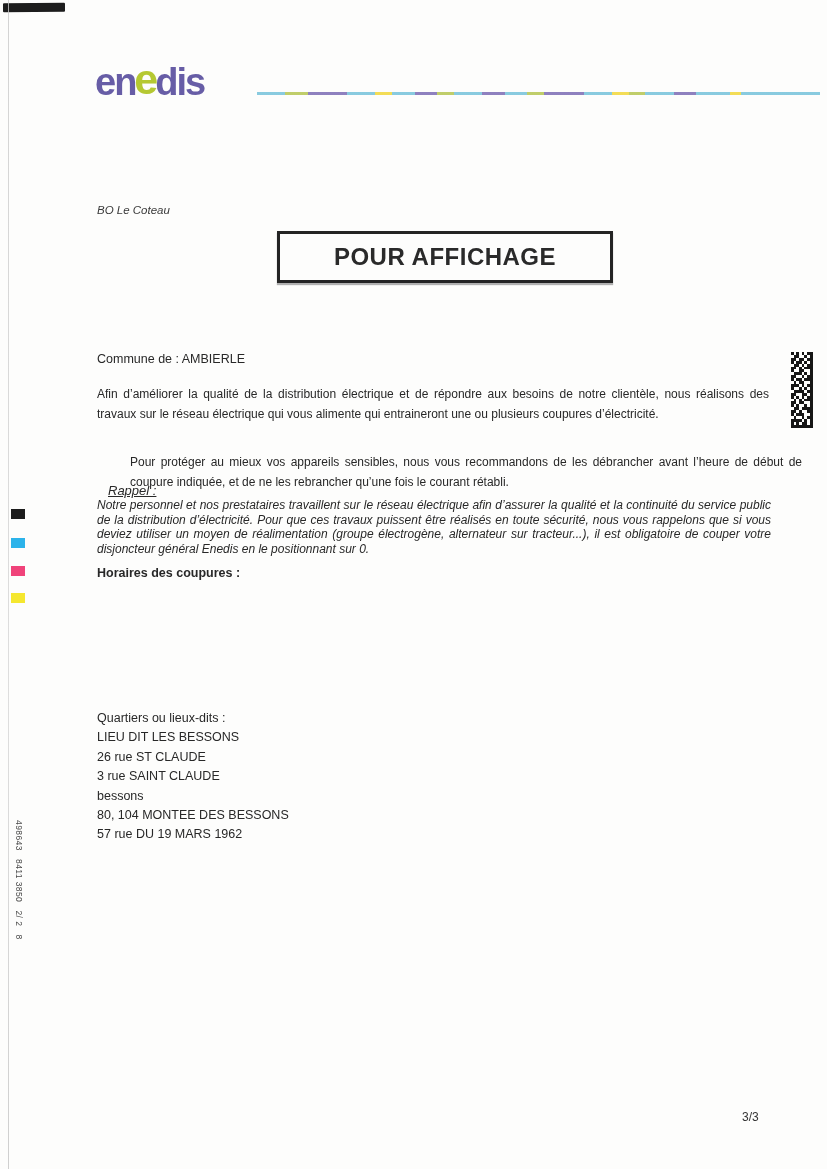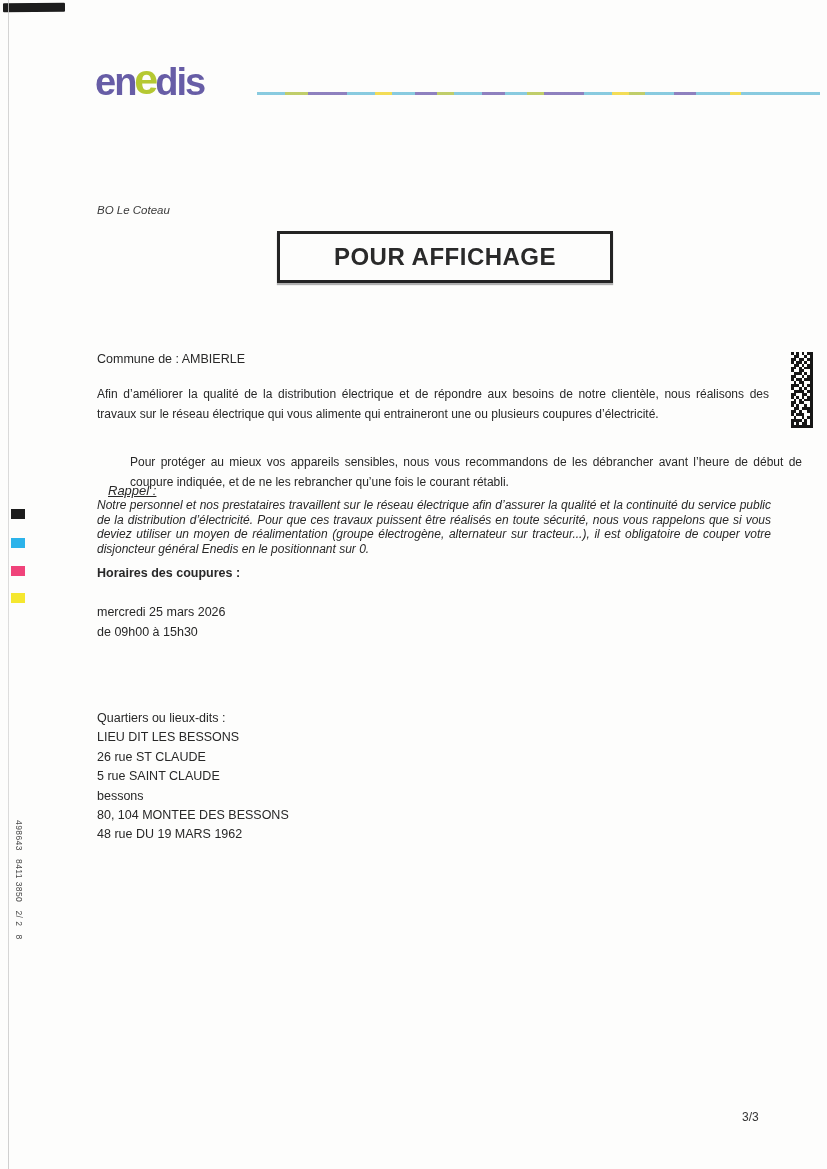--- a/index.html
+++ b/index.html
@@ -91,33 +91,29 @@
     <span>POUR AFFICHAGE</span>
   </div>
 
   <div class="commune">Commune de : AMBIERLE</div>
   <div class="para para1">Afin d’améliorer la qualité de la distribution électrique et de répondre aux besoins de notre clientèle, nous réalisons des travaux sur le réseau électrique qui vous alimente qui entraineront une ou plusieurs coupures d’électricité.</div>
   <div class="para para2">Pour protéger au mieux vos appareils sensibles, nous vous recommandons de les débrancher avant l’heure de début de coupure indiquée, et de ne les rebrancher qu’une fois le courant rétabli.</div>
   <div class="rappel-label">Rappel :</div>
   <div class="rappel-text">Notre personnel et nos prestataires travaillent sur le réseau électrique afin d’assurer la qualité et la continuité du service public de la distribution d’électricité. Pour que ces travaux puissent être réalisés en toute sécurité, nous vous rappelons que si vous deviez utiliser un moyen de réalimentation (groupe électrogène, alternateur sur tracteur...), il est obligatoire de couper votre disjoncteur général Enedis en le positionnant sur 0.</div>
   <div class="horaires">Horaires des coupures :</div>
 
-  <div class="schedule">
-    <div>mercredi 25 mars 2026</div>
-    <div>de 09h00 à 15h30</div>
-  </div>
 
   <div class="districts">
     <div>Quartiers ou lieux-dits :</div>
     <div>LIEU DIT LES BESSONS</div>
     <div>26 rue ST CLAUDE</div>
-    <div>5 rue SAINT CLAUDE</div>
+    <div>3 rue SAINT CLAUDE</div>
     <div>bessons</div>
     <div>80, 104 MONTEE DES BESSONS</div>
-    <div>48 rue DU 19 MARS 1962</div>
+    <div>57 rue DU 19 MARS 1962</div>
   </div>
 
   <div class="barcode">
       <div class="bc on"></div>
       <div class="bc"></div>
       <div class="bc on"></div>
       <div class="bc"></div>
       <div class="bc on"></div>
       <div class="bc"></div>
       <div class="bc on"></div>

